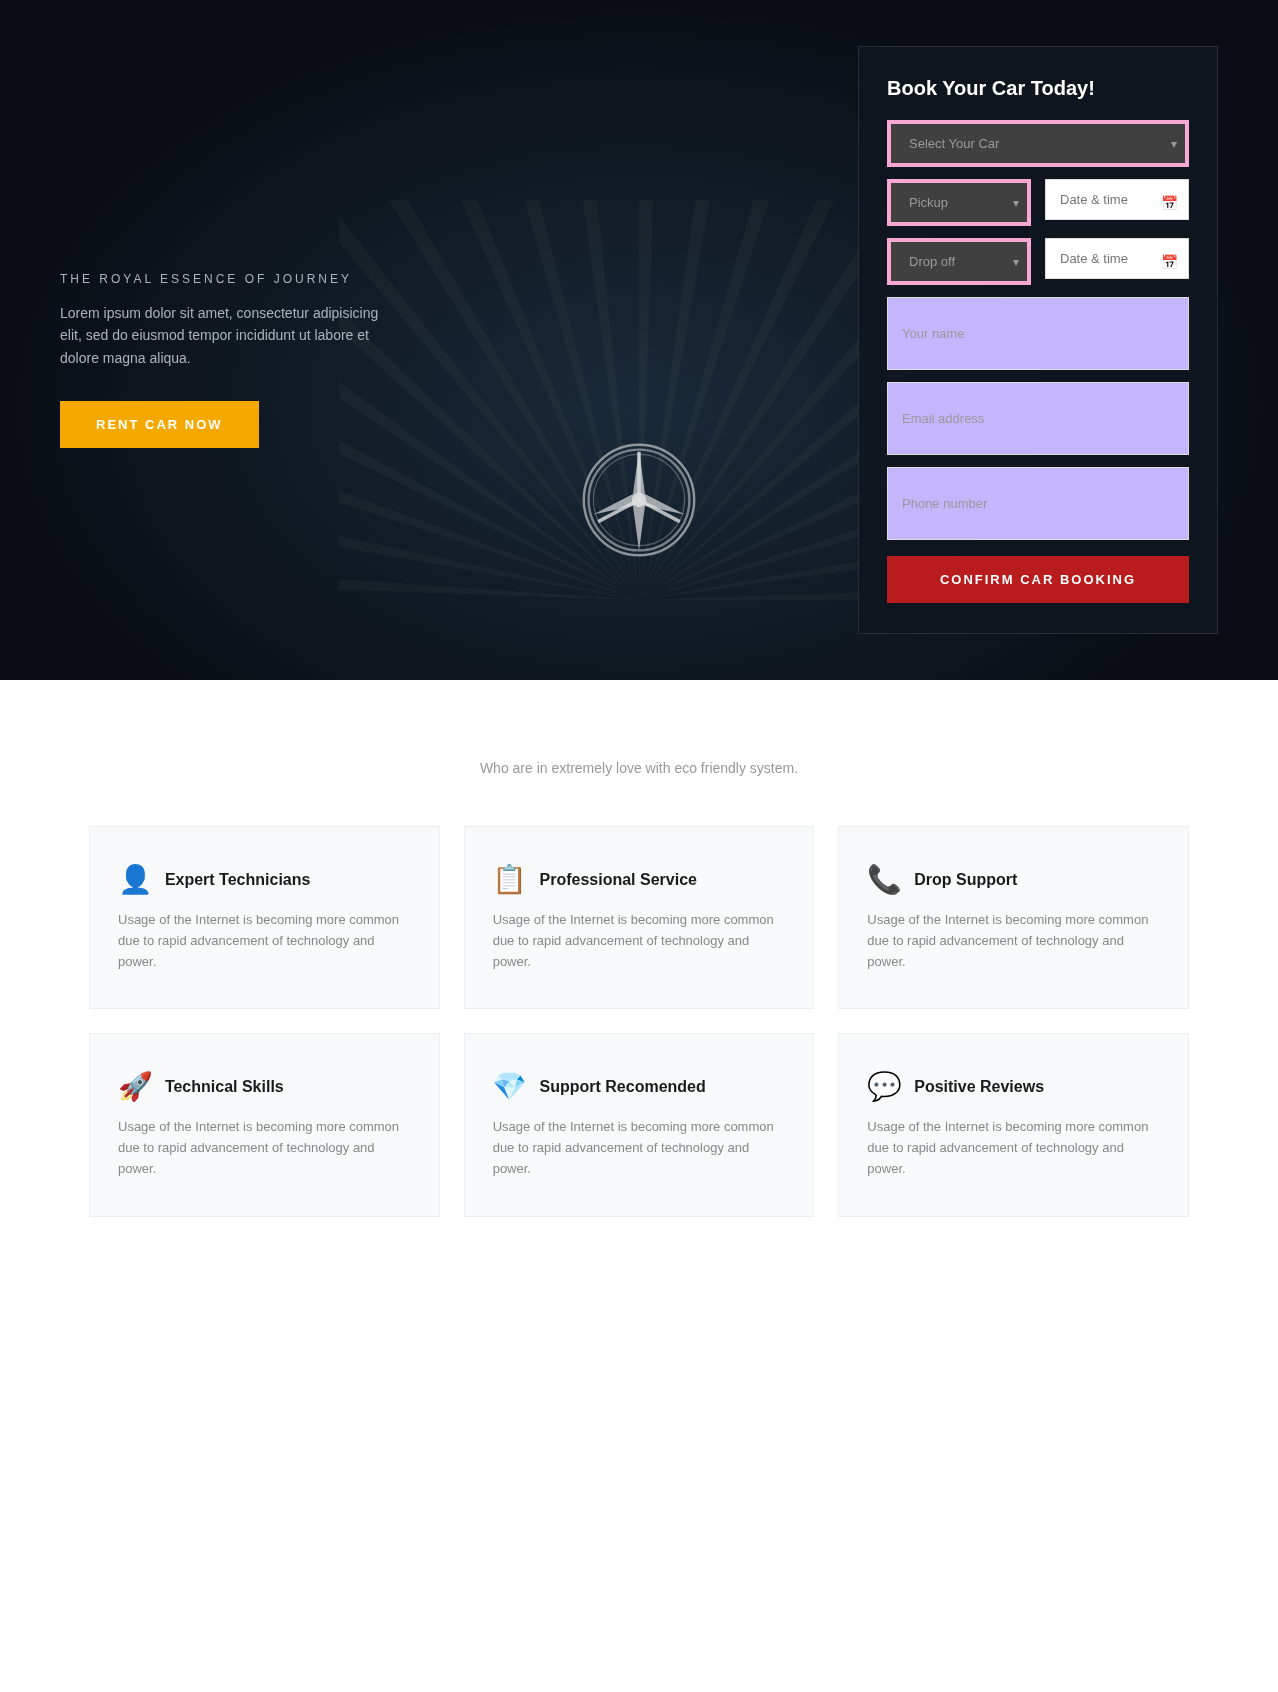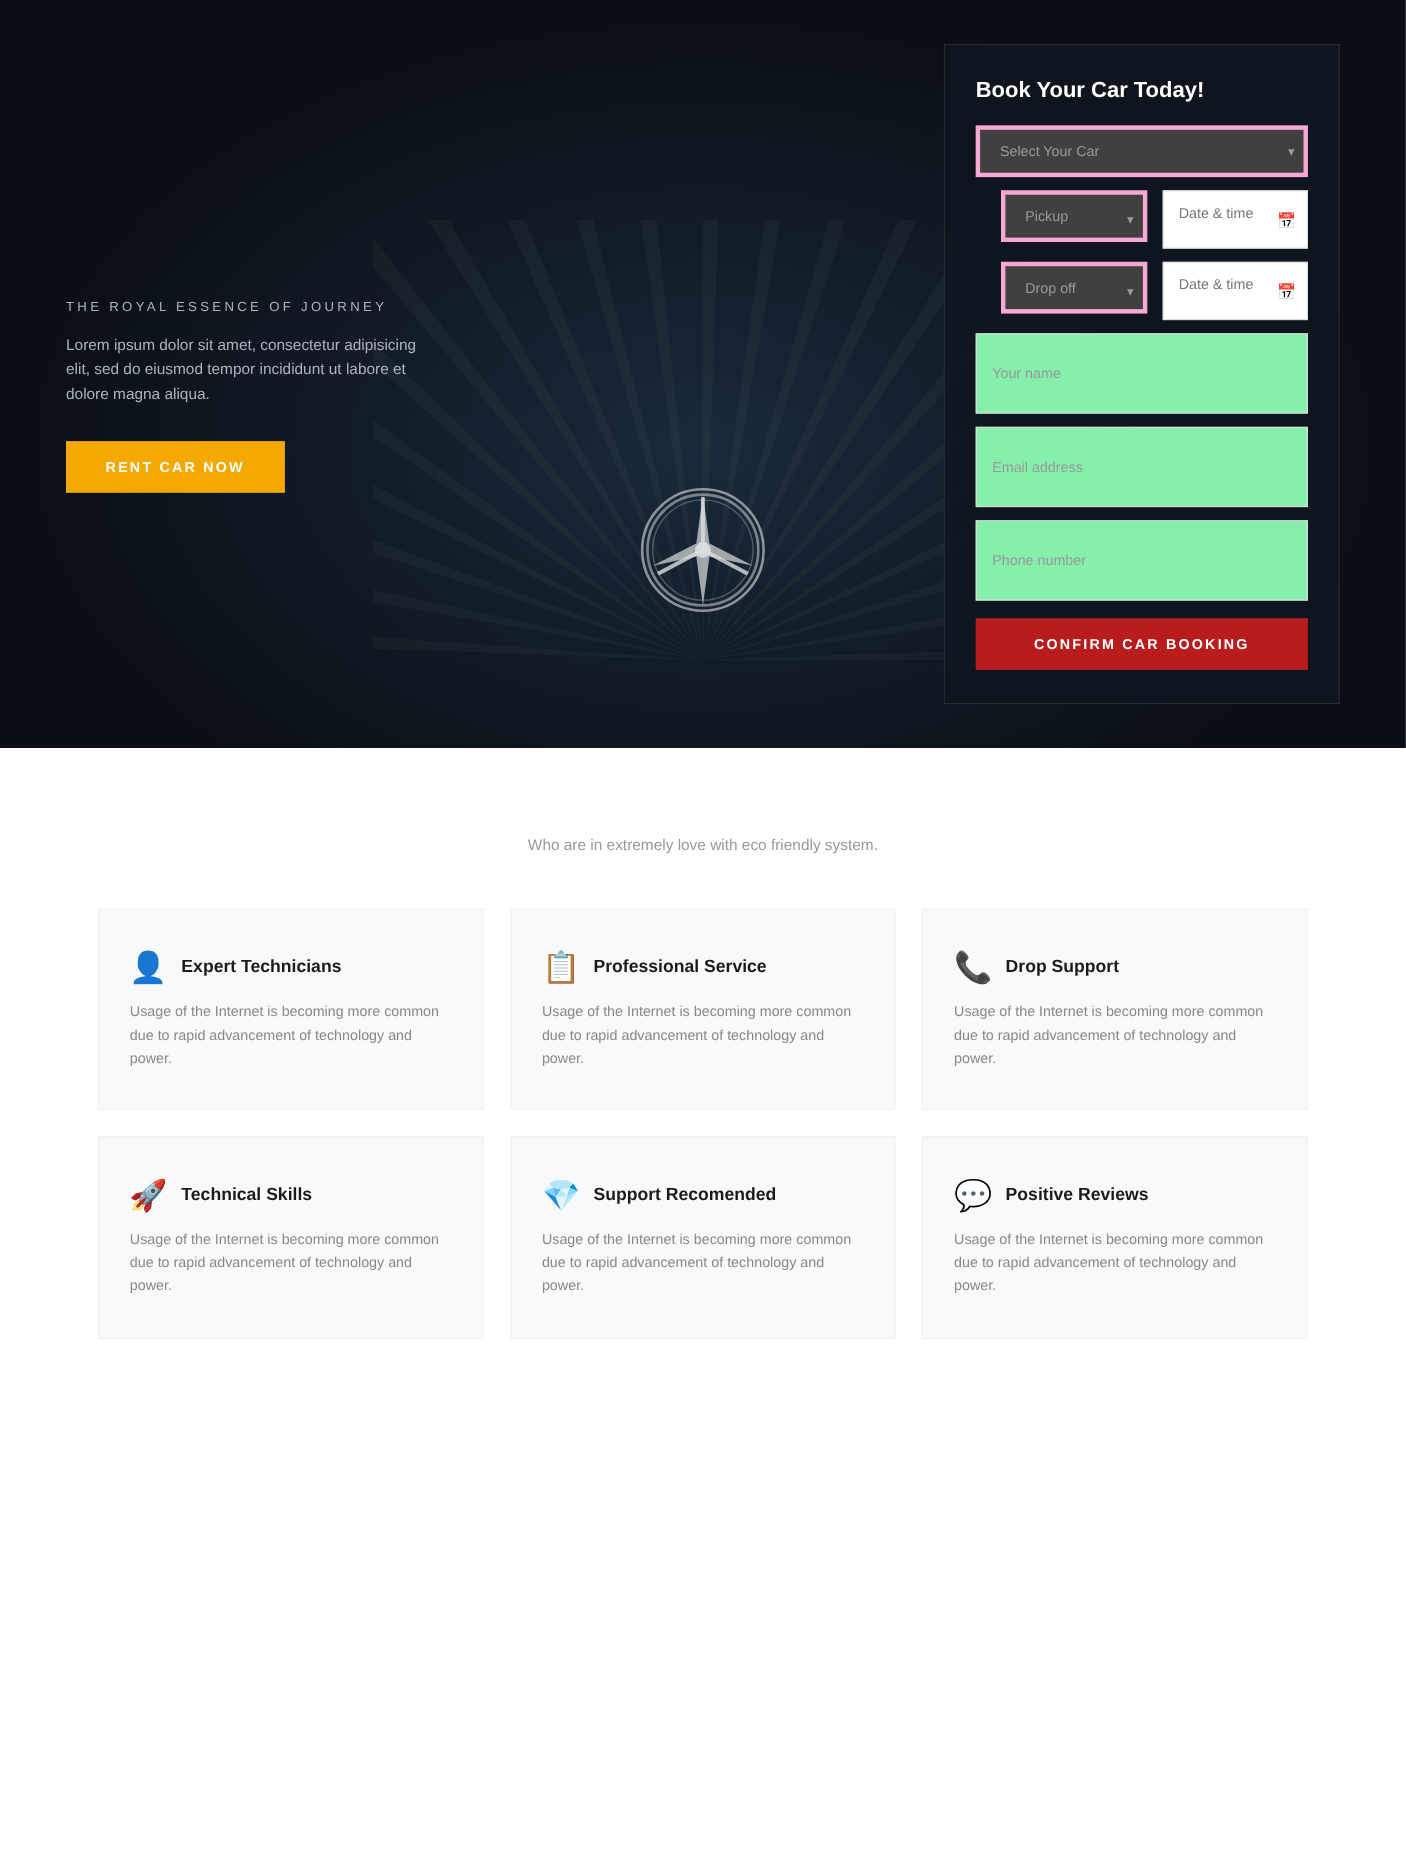--- a/index.html
+++ b/index.html
@@ -116,21 +116,21 @@
       color: #fff;
       font-size: 20px;
       font-weight: 700;
       margin-bottom: 20px;
     }
     .form-group {
       margin-bottom: 12px;
     }
     .form-control {
       width: 100%;
-      background: #86efac;
+      background: #c4b5fd;
       border: 1px solid #ddd;
       padding: 28px 14px;
       font-size: 13px;
       color: #555;
       outline: none;
     }
     .form-control::placeholder { color: #999; }
     .form-select-wrap {
       position: relative;
     }
@@ -151,34 +151,33 @@
       top: 50%;
       transform: translateY(-50%);
       color: #999;
       font-size: 12px;
       pointer-events: none;
     }
     .form-row {
       display: flex;
       gap: 14px;
       margin-bottom: 12px;
-      margin-left: 23px;
     }
     .form-row .form-select-wrap,
     .form-row .datetime-wrap {
       flex: 1;
     }
     .datetime-wrap {
       position: relative;
     }
     .datetime-wrap input {
       width: 100%;
       background: #fff;
       border: 1px solid #ddd;
-      padding: 12px 36px 24px 14px;
+      padding: 12px 36px 12px 14px;
       font-size: 13px;
       color: #999;
       outline: none;
     }
     .datetime-wrap .cal-icon {
       position: absolute;
       right: 10px;
       top: 50%;
       transform: translateY(-50%);
       color: #999;

